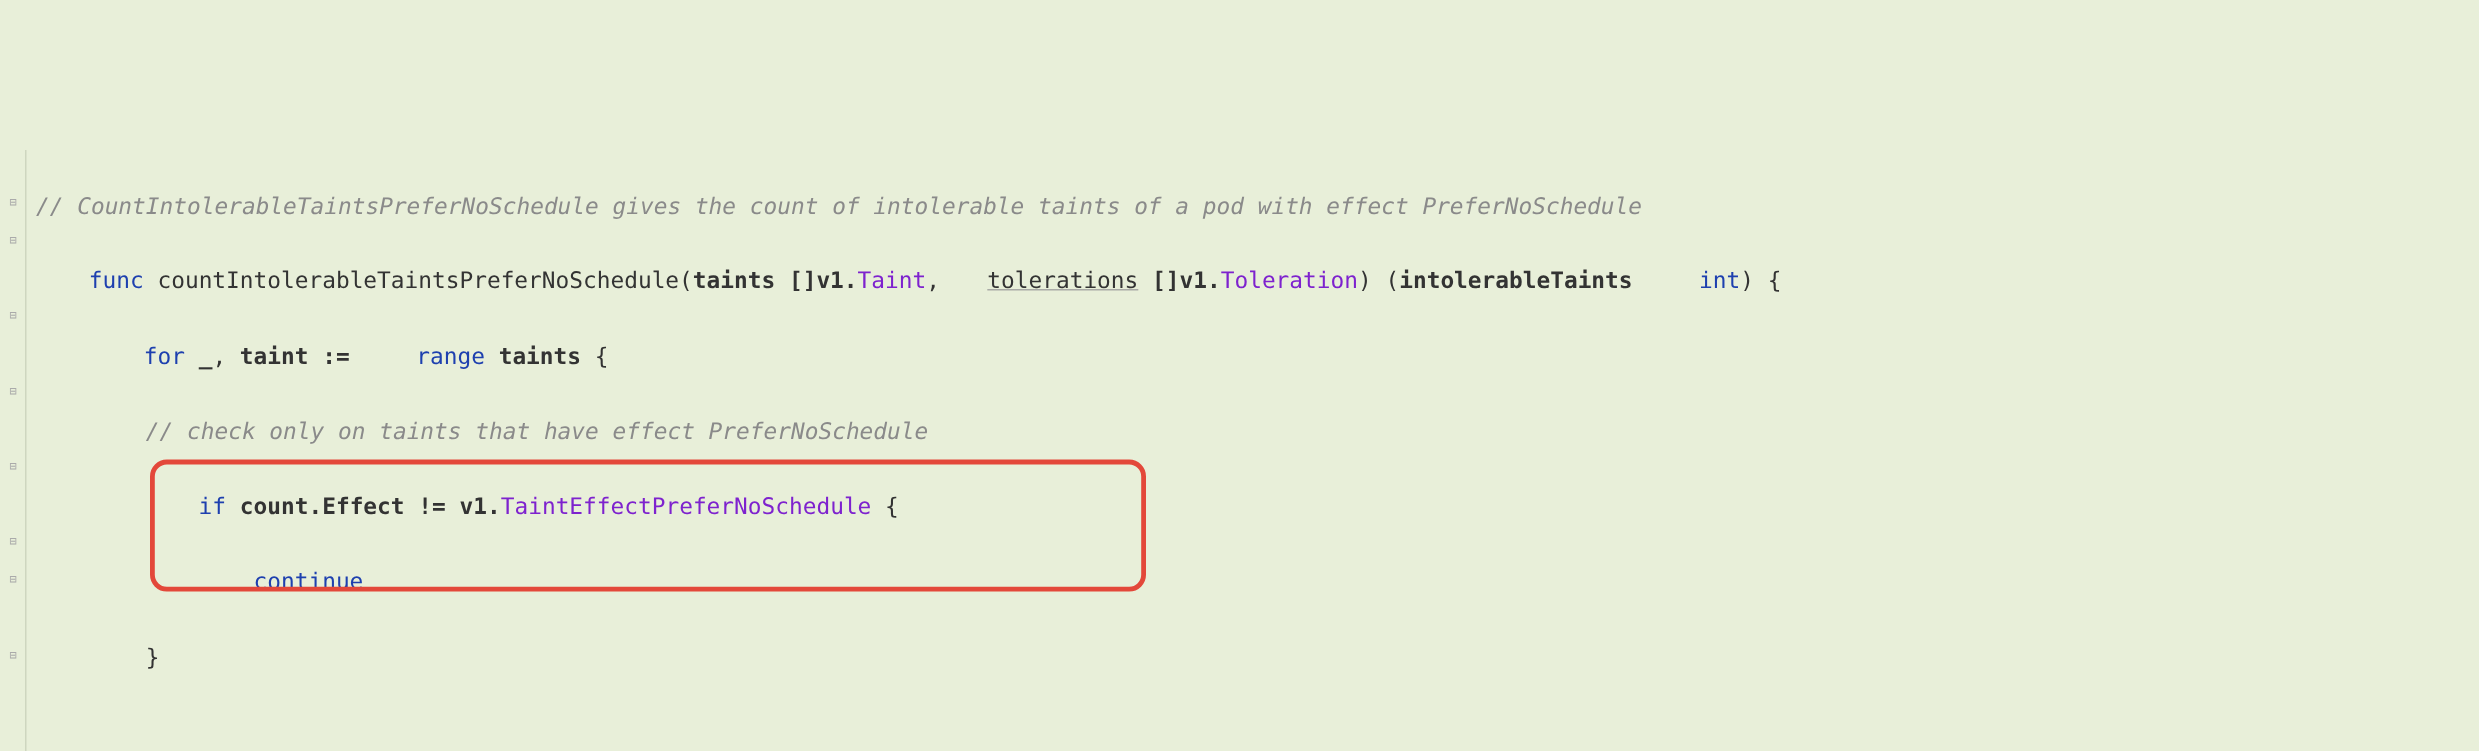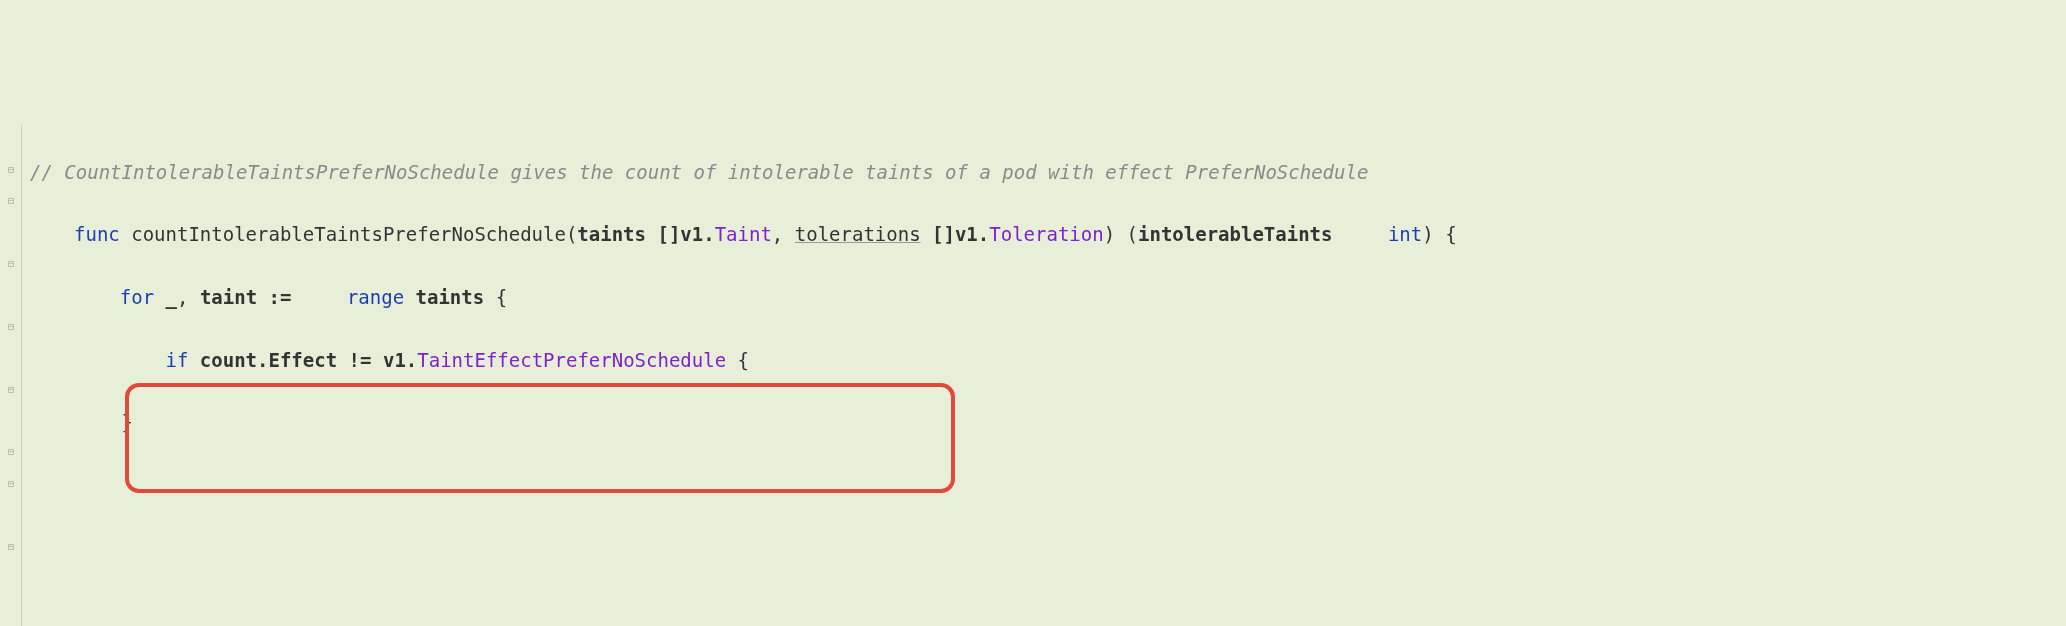--- a/index.html
+++ b/index.html
@@ -39,21 +39,21 @@
     padding-left: 8px;
     flex: 1;
     position: relative;
   }
   .line { min-height: 31.35px; }
   .comment { color: #8a8a8a; font-style: italic; }
   .keyword { color: #1e40af; font-weight: 500; margin-left: 44px; }
   .funcname { color: #333; margin-top: 16px; }
   .type { color: #7e22ce; }
   .ident { color: #333; font-weight: bold; }
-  .decl { color: #333; text-decoration: underline; text-decoration-color: #999; }
+  .decl { color: #333; text-decoration: underline; text-decoration-color: #999; margin-left: 28px; }
   .paren { color: #333; }
   .red-box {
     position: absolute;
     border: 4px solid #e3483a;
     border-radius: 14px;
     pointer-events: none;
     z-index: 10;
   }
 </style>
 </head>
@@ -70,21 +70,23 @@
     <span class="fold" style="top:258px;">⊟</span>
     <span class="fold" style="top:320px;">⊟</span>
     <span class="fold" style="top:352px;">⊟</span>
     <span class="fold" style="top:415px;">⊟</span>
   </div>
 
   <div class="code">
 <div class="line"><span class="comment">// CountIntolerableTaintsPreferNoSchedule gives the count of intolerable taints of a pod with effect PreferNoSchedule</span></div>
 <div class="line"><span class="keyword">func</span> <span class="funcname">countIntolerableTaintsPreferNoSchedule</span><span class="paren">(</span><span class="ident">taints</span> <span class="ident">[]v1.</span><span class="type">Taint</span>, <span class="decl">tolerations</span> <span class="ident">[]v1.</span><span class="type">Toleration</span><span class="paren">)</span> <span class="paren">(</span><span class="ident">intolerableTaints</span> <span class="keyword">int</span><span class="paren">)</span> <span class="paren">{</span></div>
 <div class="line">    <span class="keyword">for</span> <span class="ident">_</span>, <span class="ident">taint</span> <span class="ident">:=</span> <span class="keyword">range</span> <span class="ident">taints</span> <span class="paren">{</span></div>
+<div class="line">        <span class="comment">// check only on taints that have effect PreferNoSchedule</span></div>
 <div class="line">        <span class="keyword">if</span> <span class="ident">count.Effect</span> <span class="ident">!=</span> <span class="ident">v1.</span><span class="type">TaintEffectPreferNoSchedule</span> <span class="paren">{</span></div>
+<div class="line">            <span class="keyword">continue</span></div>
 <div class="line">        <span class="paren">}</span></div>
 <div class="line"> </div>
 
 
 
 
 
 
 
     <div class="red-box" style="top:258px;left:103px;width:830px;height:110px;"></div>

